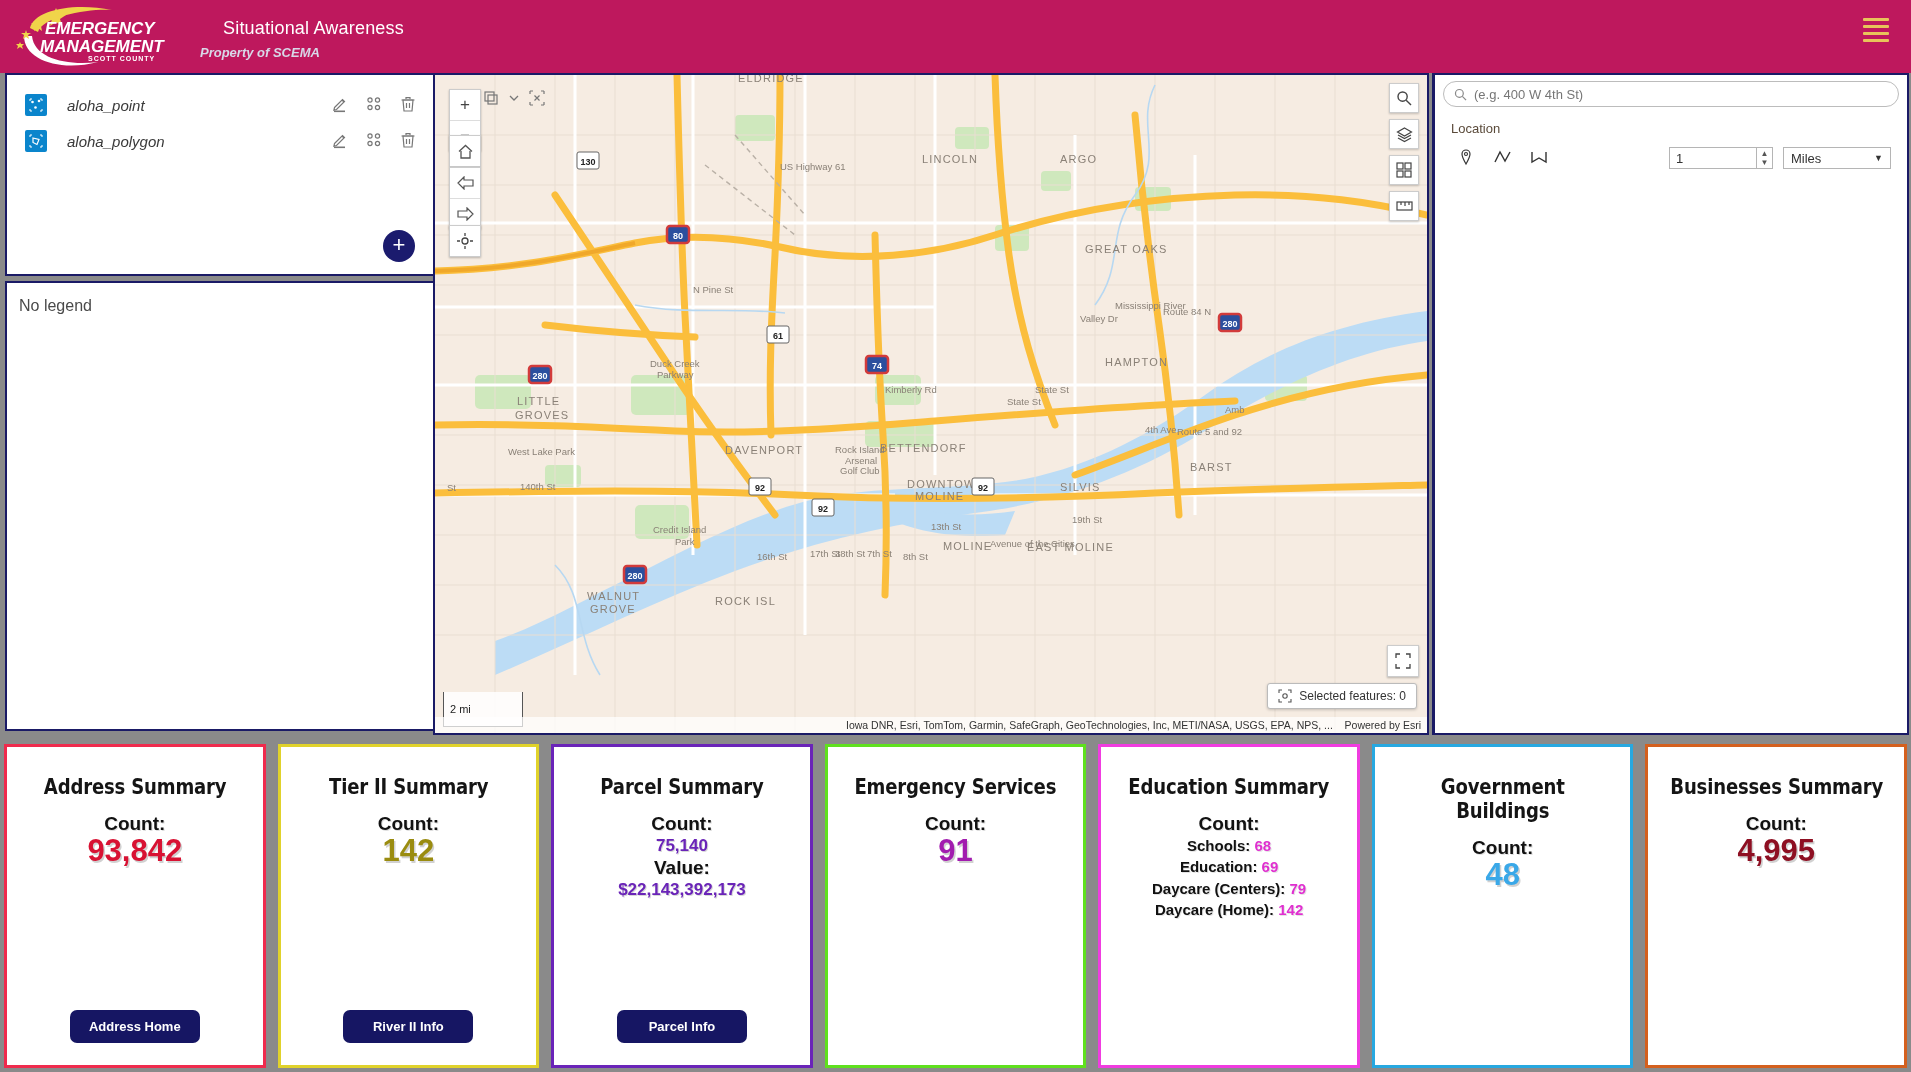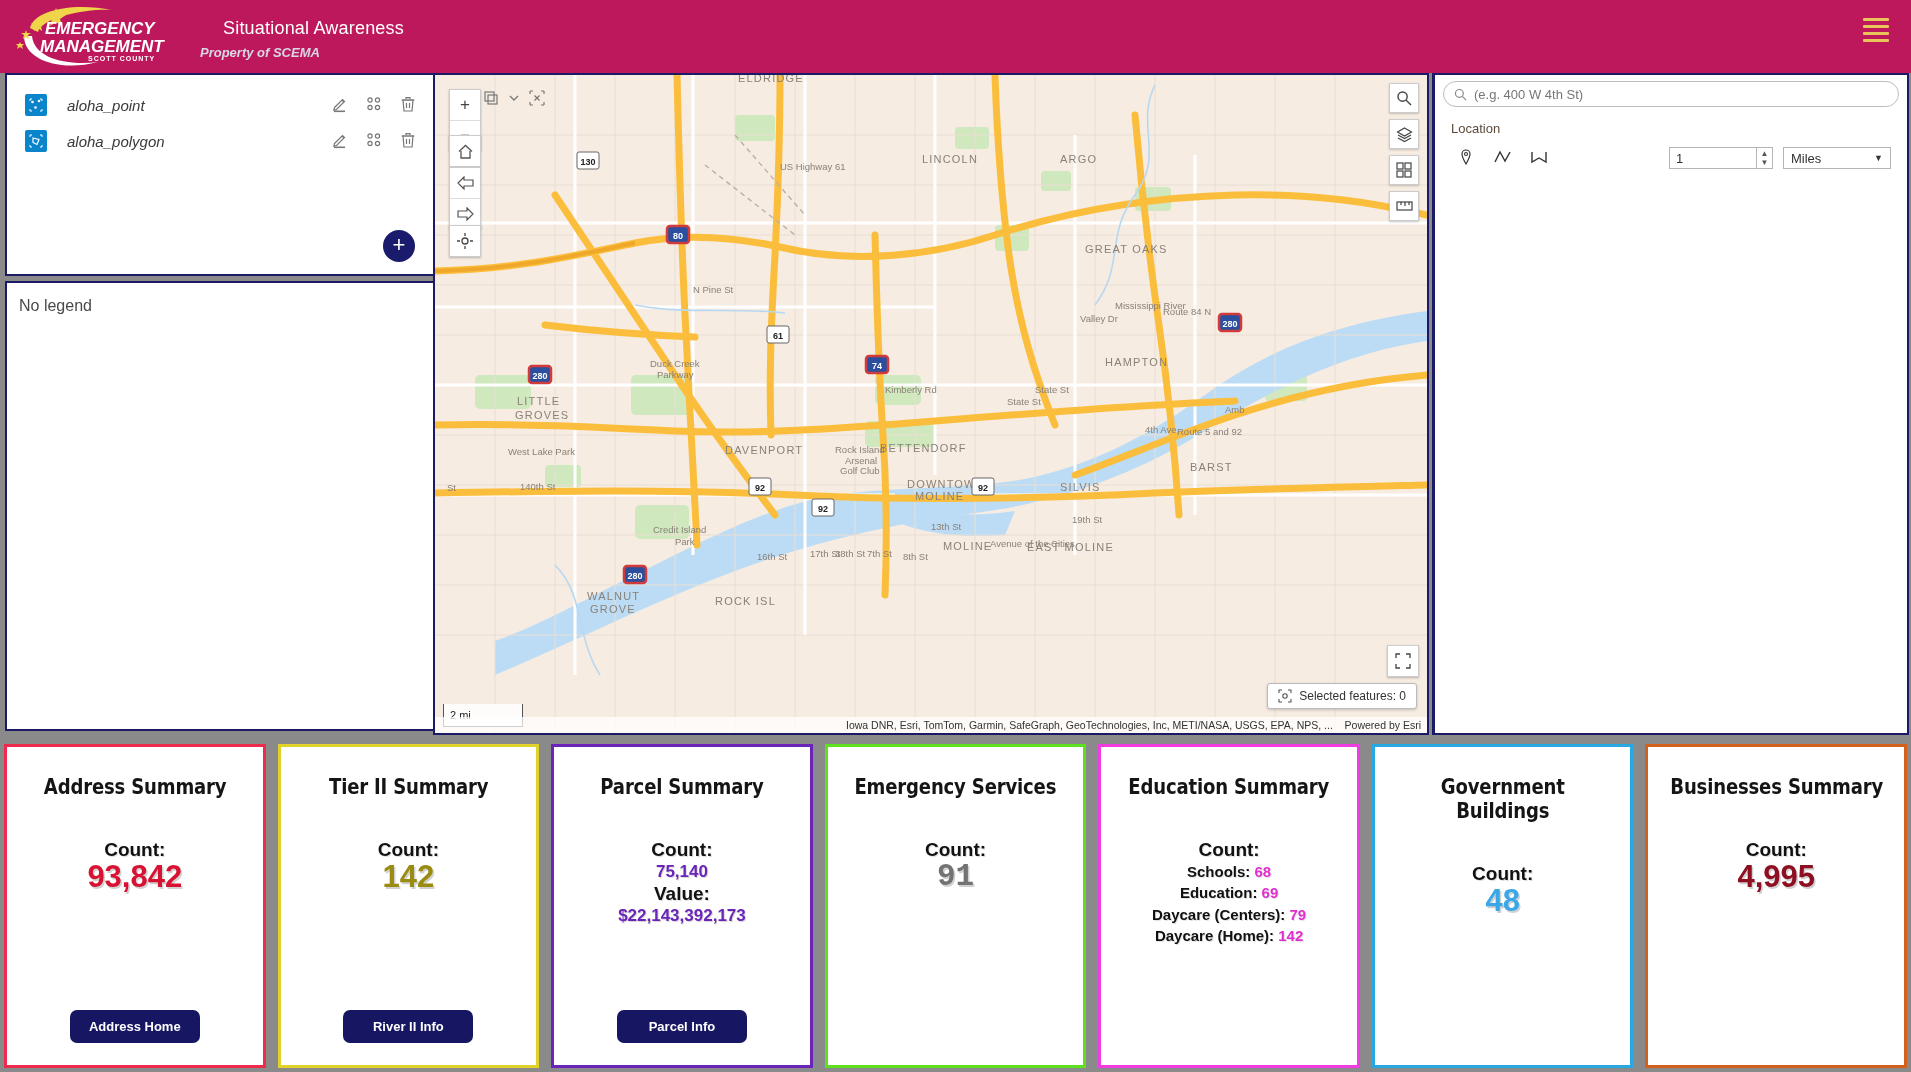--- a/index.html
+++ b/index.html
@@ -79,21 +79,21 @@
     justify-content: center; font-size: 17px; color: #444;
   }
   .map-ctrl div + div { border-top: 1px solid #ddd; }
   .topbar-tools {
     position: absolute; left: 22px; top: 12px; height: 22px;
     display: flex; align-items: center; gap: 10px;
     color: #555; font-size: 13px;
   }
   .scalebar {
     position: absolute; left: 8px; bottom: 6px; background: rgba(255,255,255,.85);
-    border: 1px solid #555; border-top: none; padding: 5px 6px;
+    border: 1px solid #555; border-top: none; padding: 11px 6px;
     font-size: 11px; color: #222; width: 80px;
   }
   .attrib {
     position: absolute; right: 0; bottom: 0; left: 0;
     background: rgba(255,255,255,.72); font-size: 10.5px; color: #333;
     padding: 2px 6px; text-align: right; white-space: nowrap;
   }
   .sel-features {
     position: absolute; right: 10px; bottom: 24px; background: #fff;
     border: 1px solid #bbb; border-radius: 3px; font-size: 12px;
@@ -150,21 +150,21 @@
     display: flex; flex-direction: column; align-items: center;
     position: relative;
   }
   .card-title {
     font-family: "DejaVu Sans", sans-serif;
     font-weight: bold; font-size: 21px; color: #151515;
     margin-top: 28px; text-align: center;
     transform: scaleX(.86); letter-spacing: -.2px;
     text-shadow: 1px 1px 0 rgba(255,255,255,.9);
   }
-  .card-body { margin-top: 40px; text-align: center; }
+  .card-body { margin-top: 14px; text-align: center; }
   .card-lbl {
     font-size: 19px; font-weight: bold; color: #111;
     text-shadow: 1px 1px 0 rgba(200,200,200,.6);
   }
   .card-num {
     font-size: 31px; font-weight: bold; line-height: 1.05;
     text-shadow: 1.5px 1.5px 0 rgba(190,190,190,.7);
   }
   .card-sub {
     font-size: 15px; font-weight: bold; color: #111; line-height: 1.42;
@@ -639,21 +639,21 @@
         <div class="card-val" style="color: rgb(106, 36, 184);">75,140</div>
         <div class="card-lbl">Value:</div>
         <div class="card-val" style="color: rgb(106, 36, 184);">$22,143,392,173</div>
       </div>
       <div class="card-btn">Parcel Info</div>
     </div>
     <div class="card" style="border-color: rgb(95, 224, 30);">
       <div class="card-title">Emergency Services</div>
       <div class="card-body">
         <div class="card-lbl">Count:</div>
-        <div class="card-num" style="color: #737373; font-family: Liberation Mono, monospace;">91</div>
+        <div class="card-num" style="color: #a21caf;">91</div>
       </div>
     </div>
     <div class="card" style="border-color: rgb(240, 60, 224);">
       <div class="card-title">Education Summary</div>
       <div class="card-body">
         <div class="card-lbl">Count:</div>
         <div class="card-sub"><span>Schools:</span> <span style="color: rgb(224, 47, 208);">68</span></div>
         <div class="card-sub"><span>Education:</span> <span style="color: rgb(224, 47, 208);">69</span></div>
         <div class="card-sub"><span>Daycare (Centers):</span> <span style="color: rgb(224, 47, 208);">79</span></div>
         <div class="card-sub"><span>Daycare (Home):</span> <span style="color: rgb(224, 47, 208);">142</span></div>

